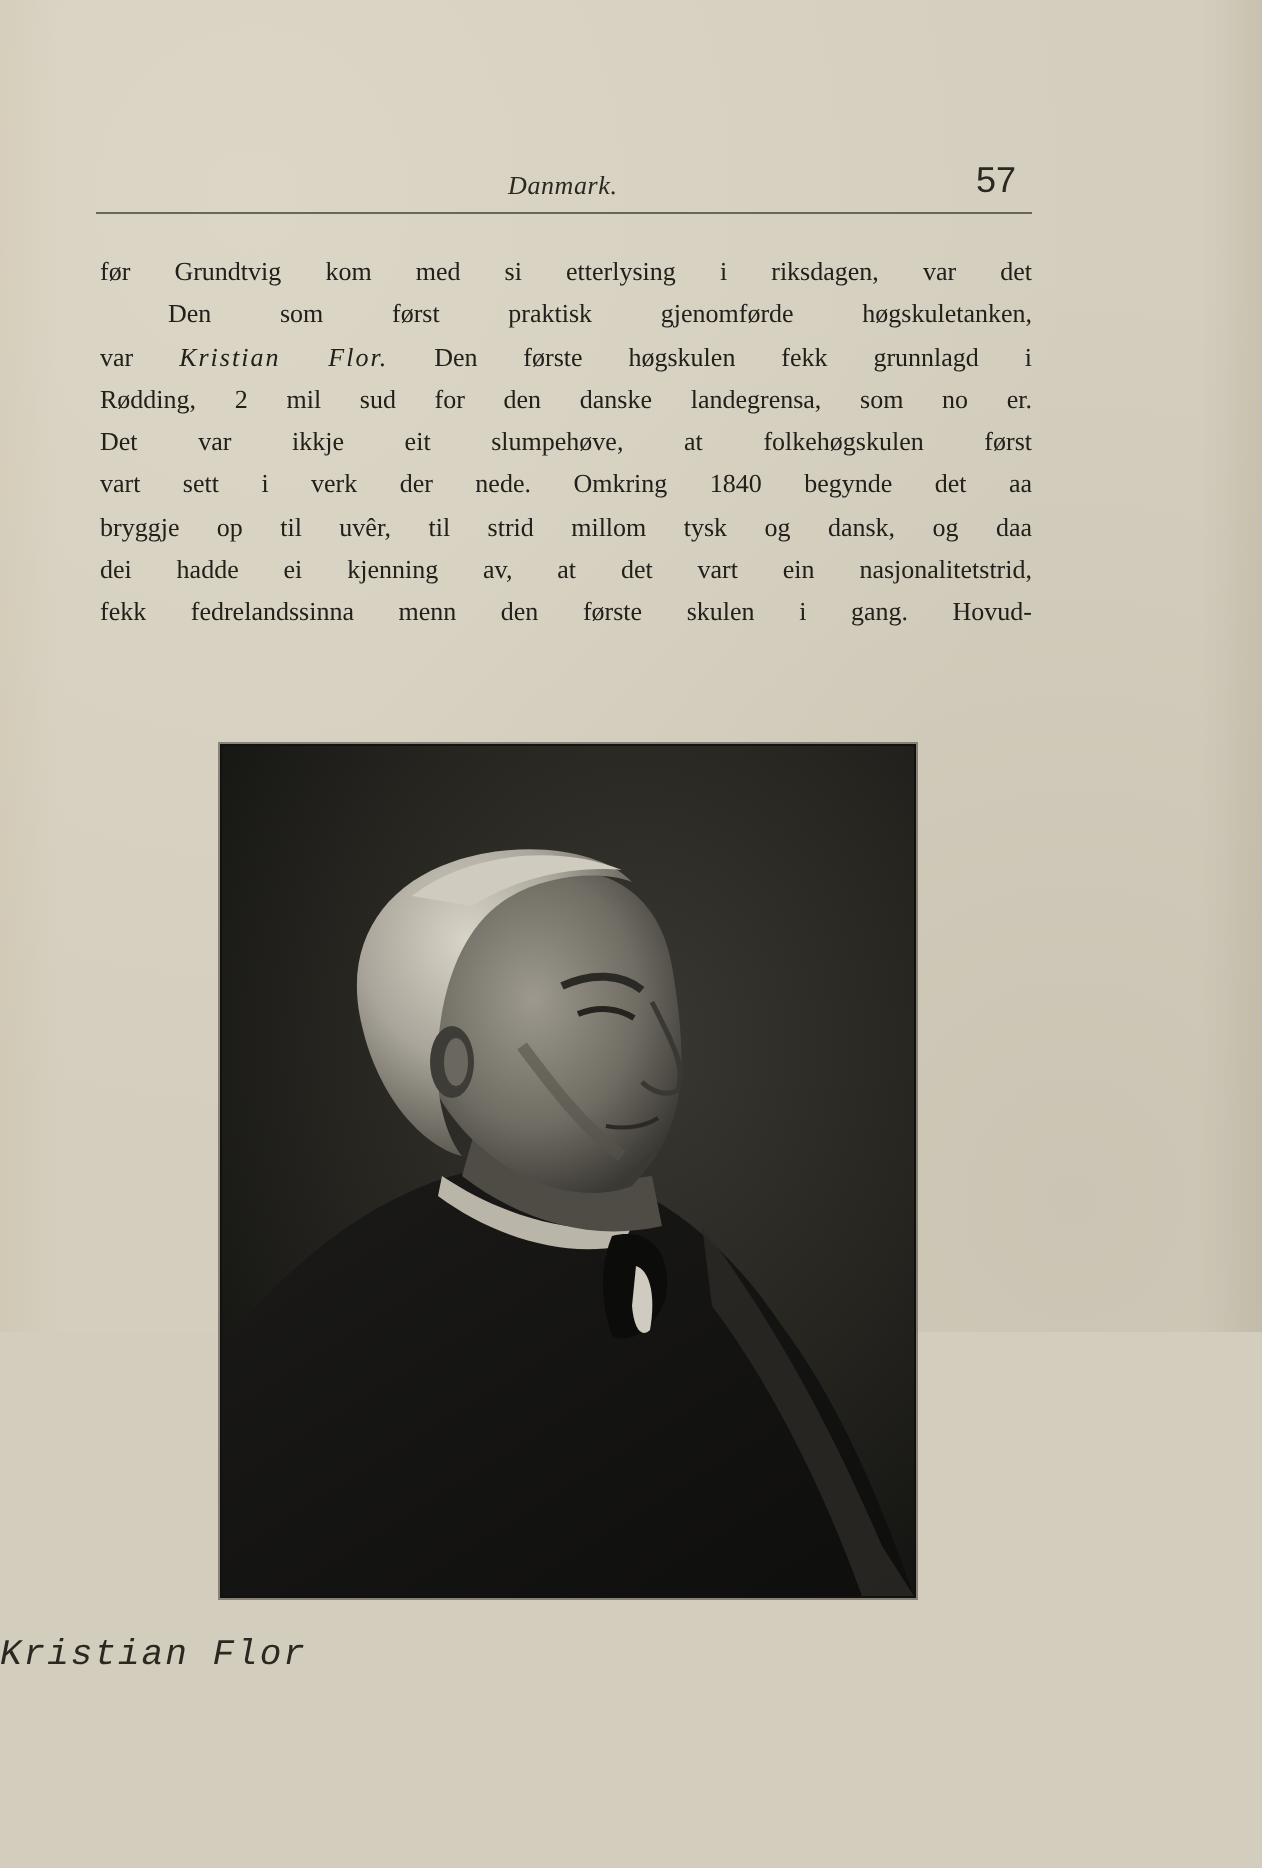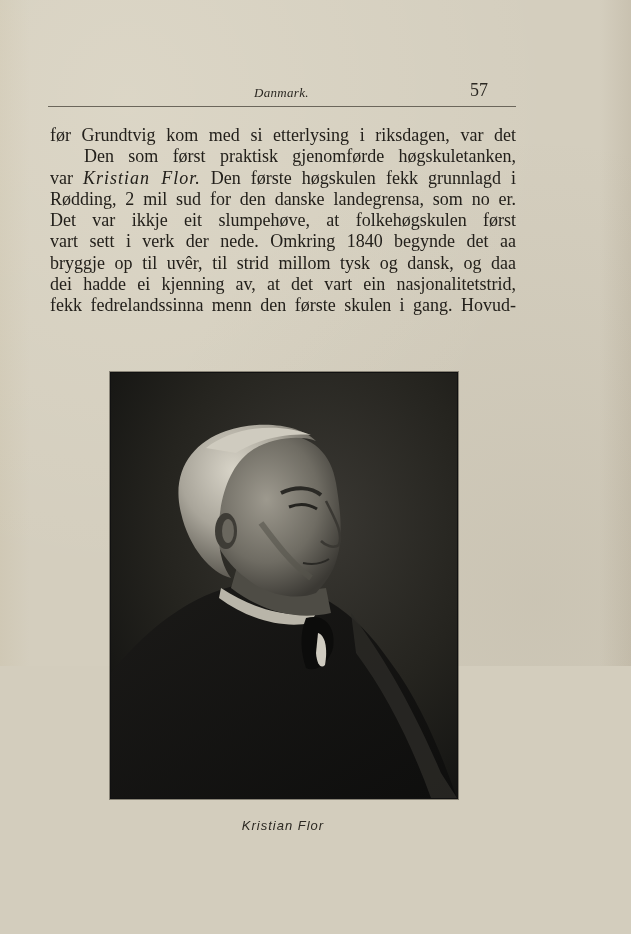--- a/index.html
+++ b/index.html
@@ -37,41 +37,41 @@
       left: 254px;
       top: 5px;
       font-family: "Liberation Serif", "DejaVu Serif", serif;
       font-style: italic;
       font-size: 13px;
       letter-spacing: 0.3px;
       color: #2b2822;
     }
     .page-number {
       position: absolute;
-      left: 470px;
+      left: 488px;
       top: 0px;
-      font-family: Liberation Serif, serif;
+      font-family: Liberation Sans, sans-serif;
       font-size: 18px;
       color: #2b2822;
     }
     .head-rule {
       position: absolute;
       left: 48px;
       top: 106px;
       width: 468px;
       height: 1px;
       background: #6b665b;
     }
     .body-text {
       position: absolute;
       left: 50px;
       top: 125px;
       width: 466px;
       font-family: "Liberation Serif", "DejaVu Serif", serif;
-      font-size: 18px;
+      font-size: 13px;
       line-height: 21.3px;
       color: #23201b;
     }
     .line {
       display: block;
       white-space: nowrap;
       text-align: justify;
       text-align-last: justify;
       height: 21.3px;
     }
@@ -95,24 +95,23 @@
       border: 1px solid #111;
       box-shadow: 0 0 0 1px rgba(60,55,45,0.5);
       overflow: hidden;
     }
     .portrait svg { display: block; }
     .caption {
       position: absolute;
       left: 0;
       top: 818px;
       width: 566px;
-      text-align: center;
-      font-family: Liberation Sans, sans-serif;
+      font-family: Liberation Mono, monospace;
       font-style: italic;
-      font-size: 13px;
+      font-size: 18px;
       letter-spacing: 1px;
       color: #2b2822;
     }
   </style>
 </head>
 <body>
 
 <div class="page">
 
   <div class="running-head">

